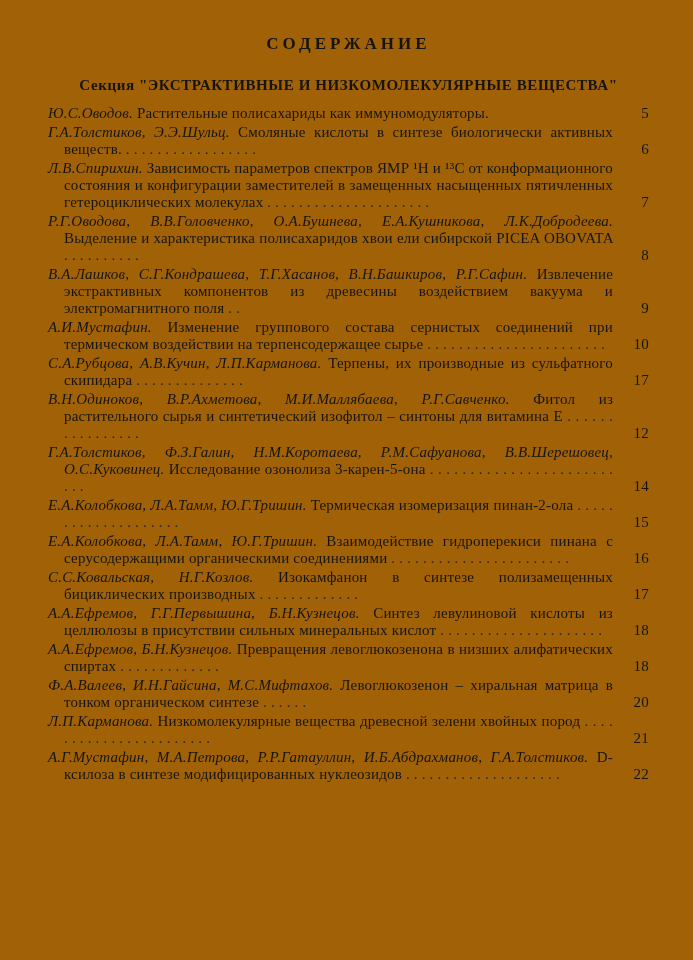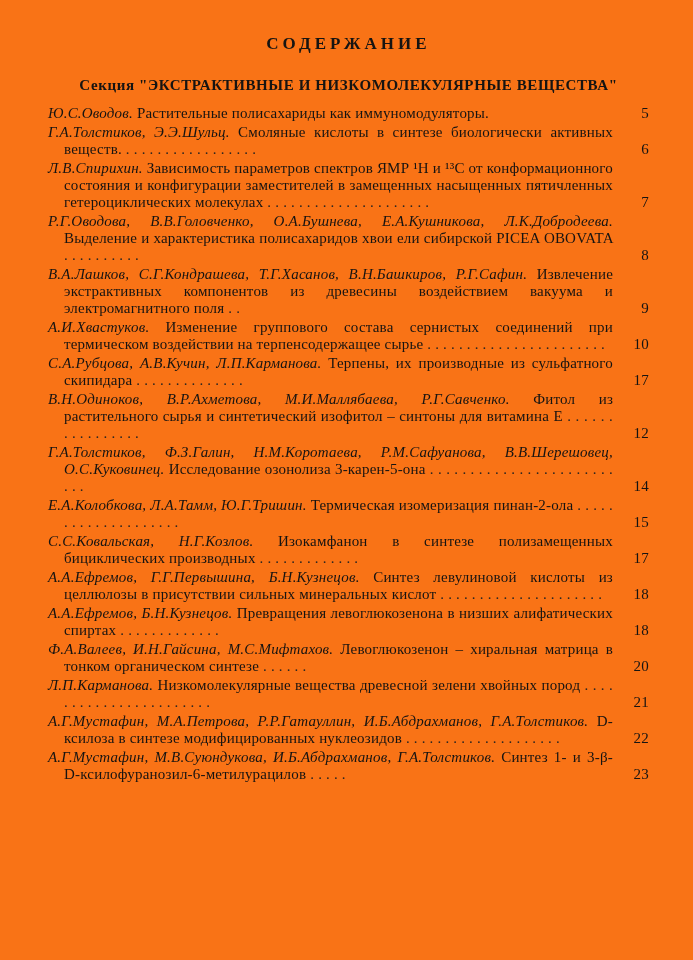--- a/index.html
+++ b/index.html
@@ -6,21 +6,21 @@
     margin: 0;
     padding: 0;
     background: #e8e6e1;
     font-family: "Liberation Serif", "DejaVu Serif", serif;
   }
   .page {
     position: relative;
     width: 693px;
     height: 960px;
     margin: 0 auto;
-    background: #f97316;
+    background: #a16207;
     color: #161412;
     overflow: hidden;
     box-sizing: border-box;
     padding: 34px 44px 20px 48px;
   }
   .doc-title {
     text-align: center;
     font-weight: bold;
     font-size: 17px;
     letter-spacing: 4px;
@@ -100,21 +100,21 @@
     </div>
 
     <div class="entry">
       <span class="authors">В.А.Лашков, С.Г.Кондрашева, Т.Г.Хасанов, В.Н.Башкиров, Р.Г.Сафин.</span>
       <span class="etitle">Извлечение экстрактивных компонентов из древесины воздействием вакуума и электромагнитного поля</span>
       <span class="leader">. .</span>
       <span class="pagenum">9</span>
     </div>
 
     <div class="entry">
-      <span class="authors">А.И.Хвастуков.</span>
+      <span class="authors">А.И.Мустафин.</span>
       <span class="etitle">Изменение группового состава сернистых соединений при термическом воздействии на терпенсодержащее сырье</span>
       <span class="leader">. . . . . . . . . . . . . . . . . . . . . . .</span>
       <span class="pagenum">10</span>
     </div>
 
     <div class="entry">
       <span class="authors">С.А.Рубцова, А.В.Кучин, Л.П.Карманова.</span>
       <span class="etitle">Терпены, их производные из сульфатного скипидара</span>
       <span class="leader">. . . . . . . . . . . . . .</span>
       <span class="pagenum">17</span>
@@ -135,20 +135,26 @@
       <span class="pagenum">14</span>
     </div>
 
     <div class="entry">
       <span class="authors">Е.А.Колобкова, Л.А.Тамм, Ю.Г.Тришин.</span>
       <span class="etitle">Термическая изомеризация пинан-2-ола</span>
       <span class="leader">. . . . . . . . . . . . . . . . . . . .</span>
       <span class="pagenum">15</span>
     </div>
 
+    <div class="entry">
+      <span class="authors">Е.А.Колобкова, Л.А.Тамм, Ю.Г.Тришин.</span>
+      <span class="etitle">Взаимодействие гидроперекиси пинана с серусодержащими органическими соединениями</span>
+      <span class="leader">. . . . . . . . . . . . . . . . . . . . . . .</span>
+      <span class="pagenum">16</span>
+    </div>
 
     <div class="entry">
       <span class="authors">С.С.Ковальская, Н.Г.Козлов.</span>
       <span class="etitle">Изокамфанон в синтезе полизамещенных бициклических производных</span>
       <span class="leader">. . . . . . . . . . . . .</span>
       <span class="pagenum">17</span>
     </div>
 
     <div class="entry">
       <span class="authors">А.А.Ефремов, Г.Г.Первышина, Б.Н.Кузнецов.</span>
@@ -178,21 +184,15 @@
       <span class="pagenum">21</span>
     </div>
 
     <div class="entry">
       <span class="authors">А.Г.Мустафин, М.А.Петрова, Р.Р.Гатауллин, И.Б.Абдрахманов, Г.А.Толстиков.</span>
       <span class="etitle">D-ксилоза в синтезе модифицированных нуклеозидов</span>
       <span class="leader">. . . . . . . . . . . . . . . . . . . .</span>
       <span class="pagenum">22</span>
     </div>
 
-    <div class="entry">
-      <span class="authors">А.Г.Мустафин, М.В.Суюндукова, И.Б.Абдрахманов, Г.А.Толстиков.</span>
-      <span class="etitle">Синтез 1- и 3-β-D-ксилофуранозил-6-метилурацилов</span>
-      <span class="leader">. . . . .</span>
-      <span class="pagenum">23</span>
-    </div>
 
   </div>
 </div>
 
 </body></html>

